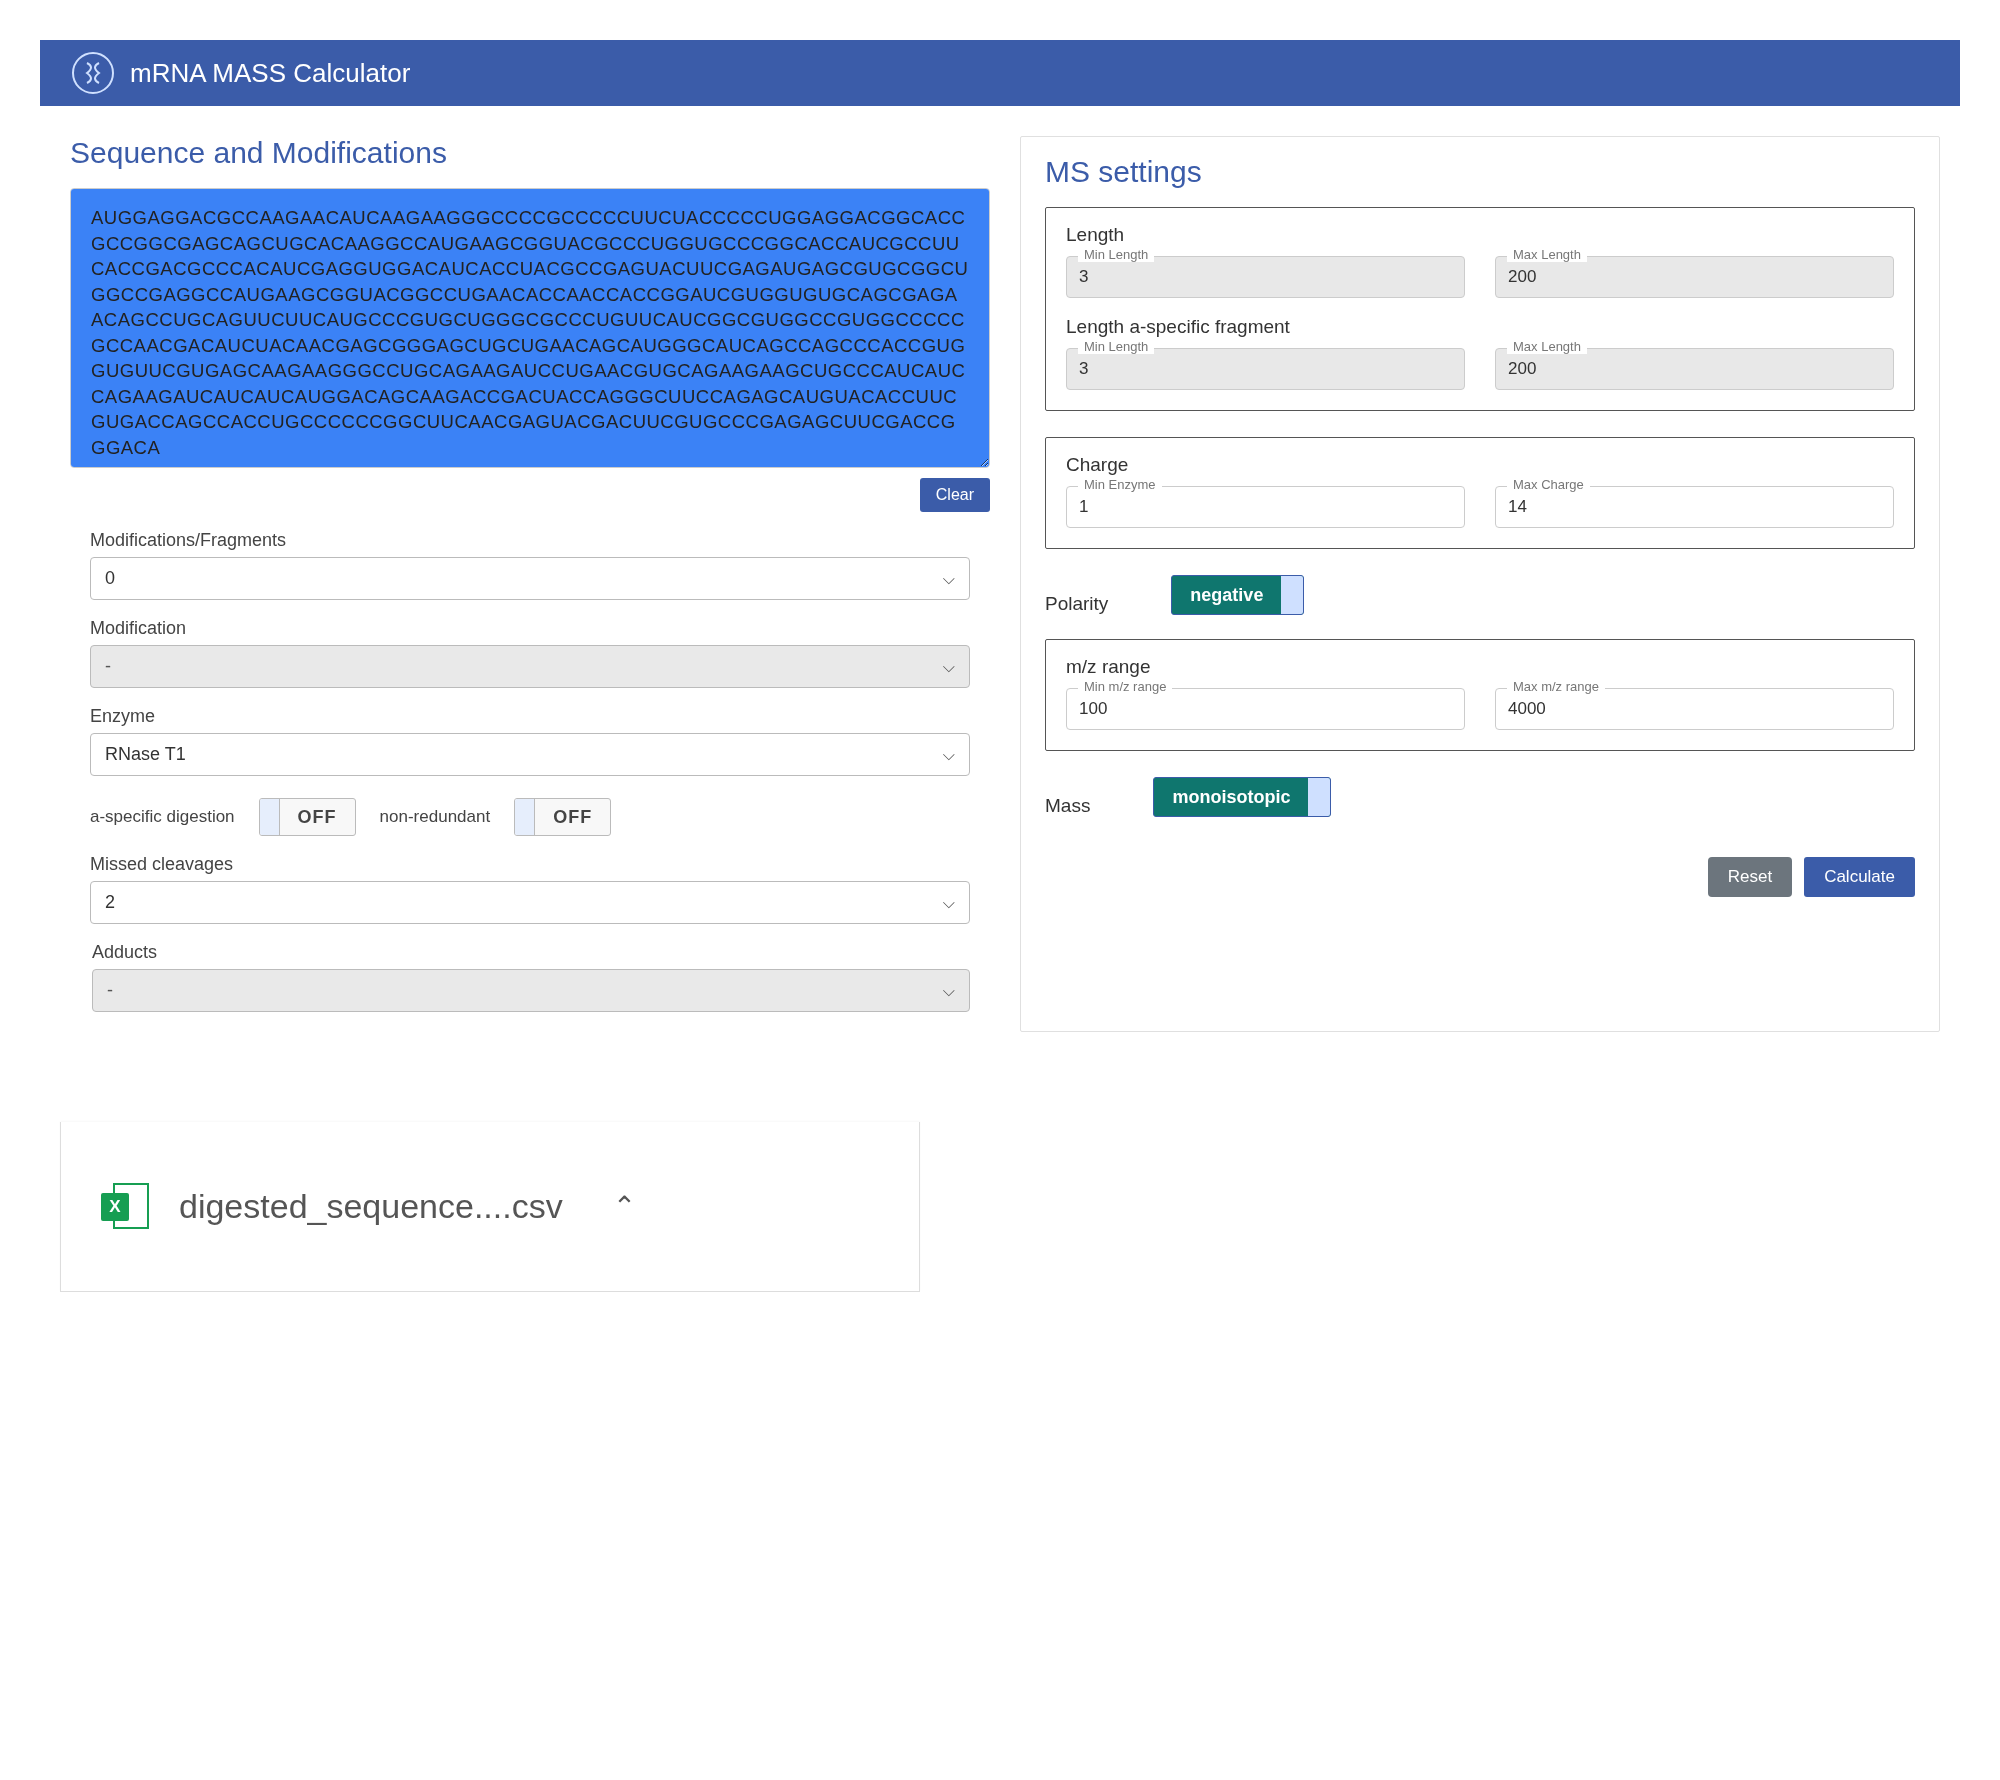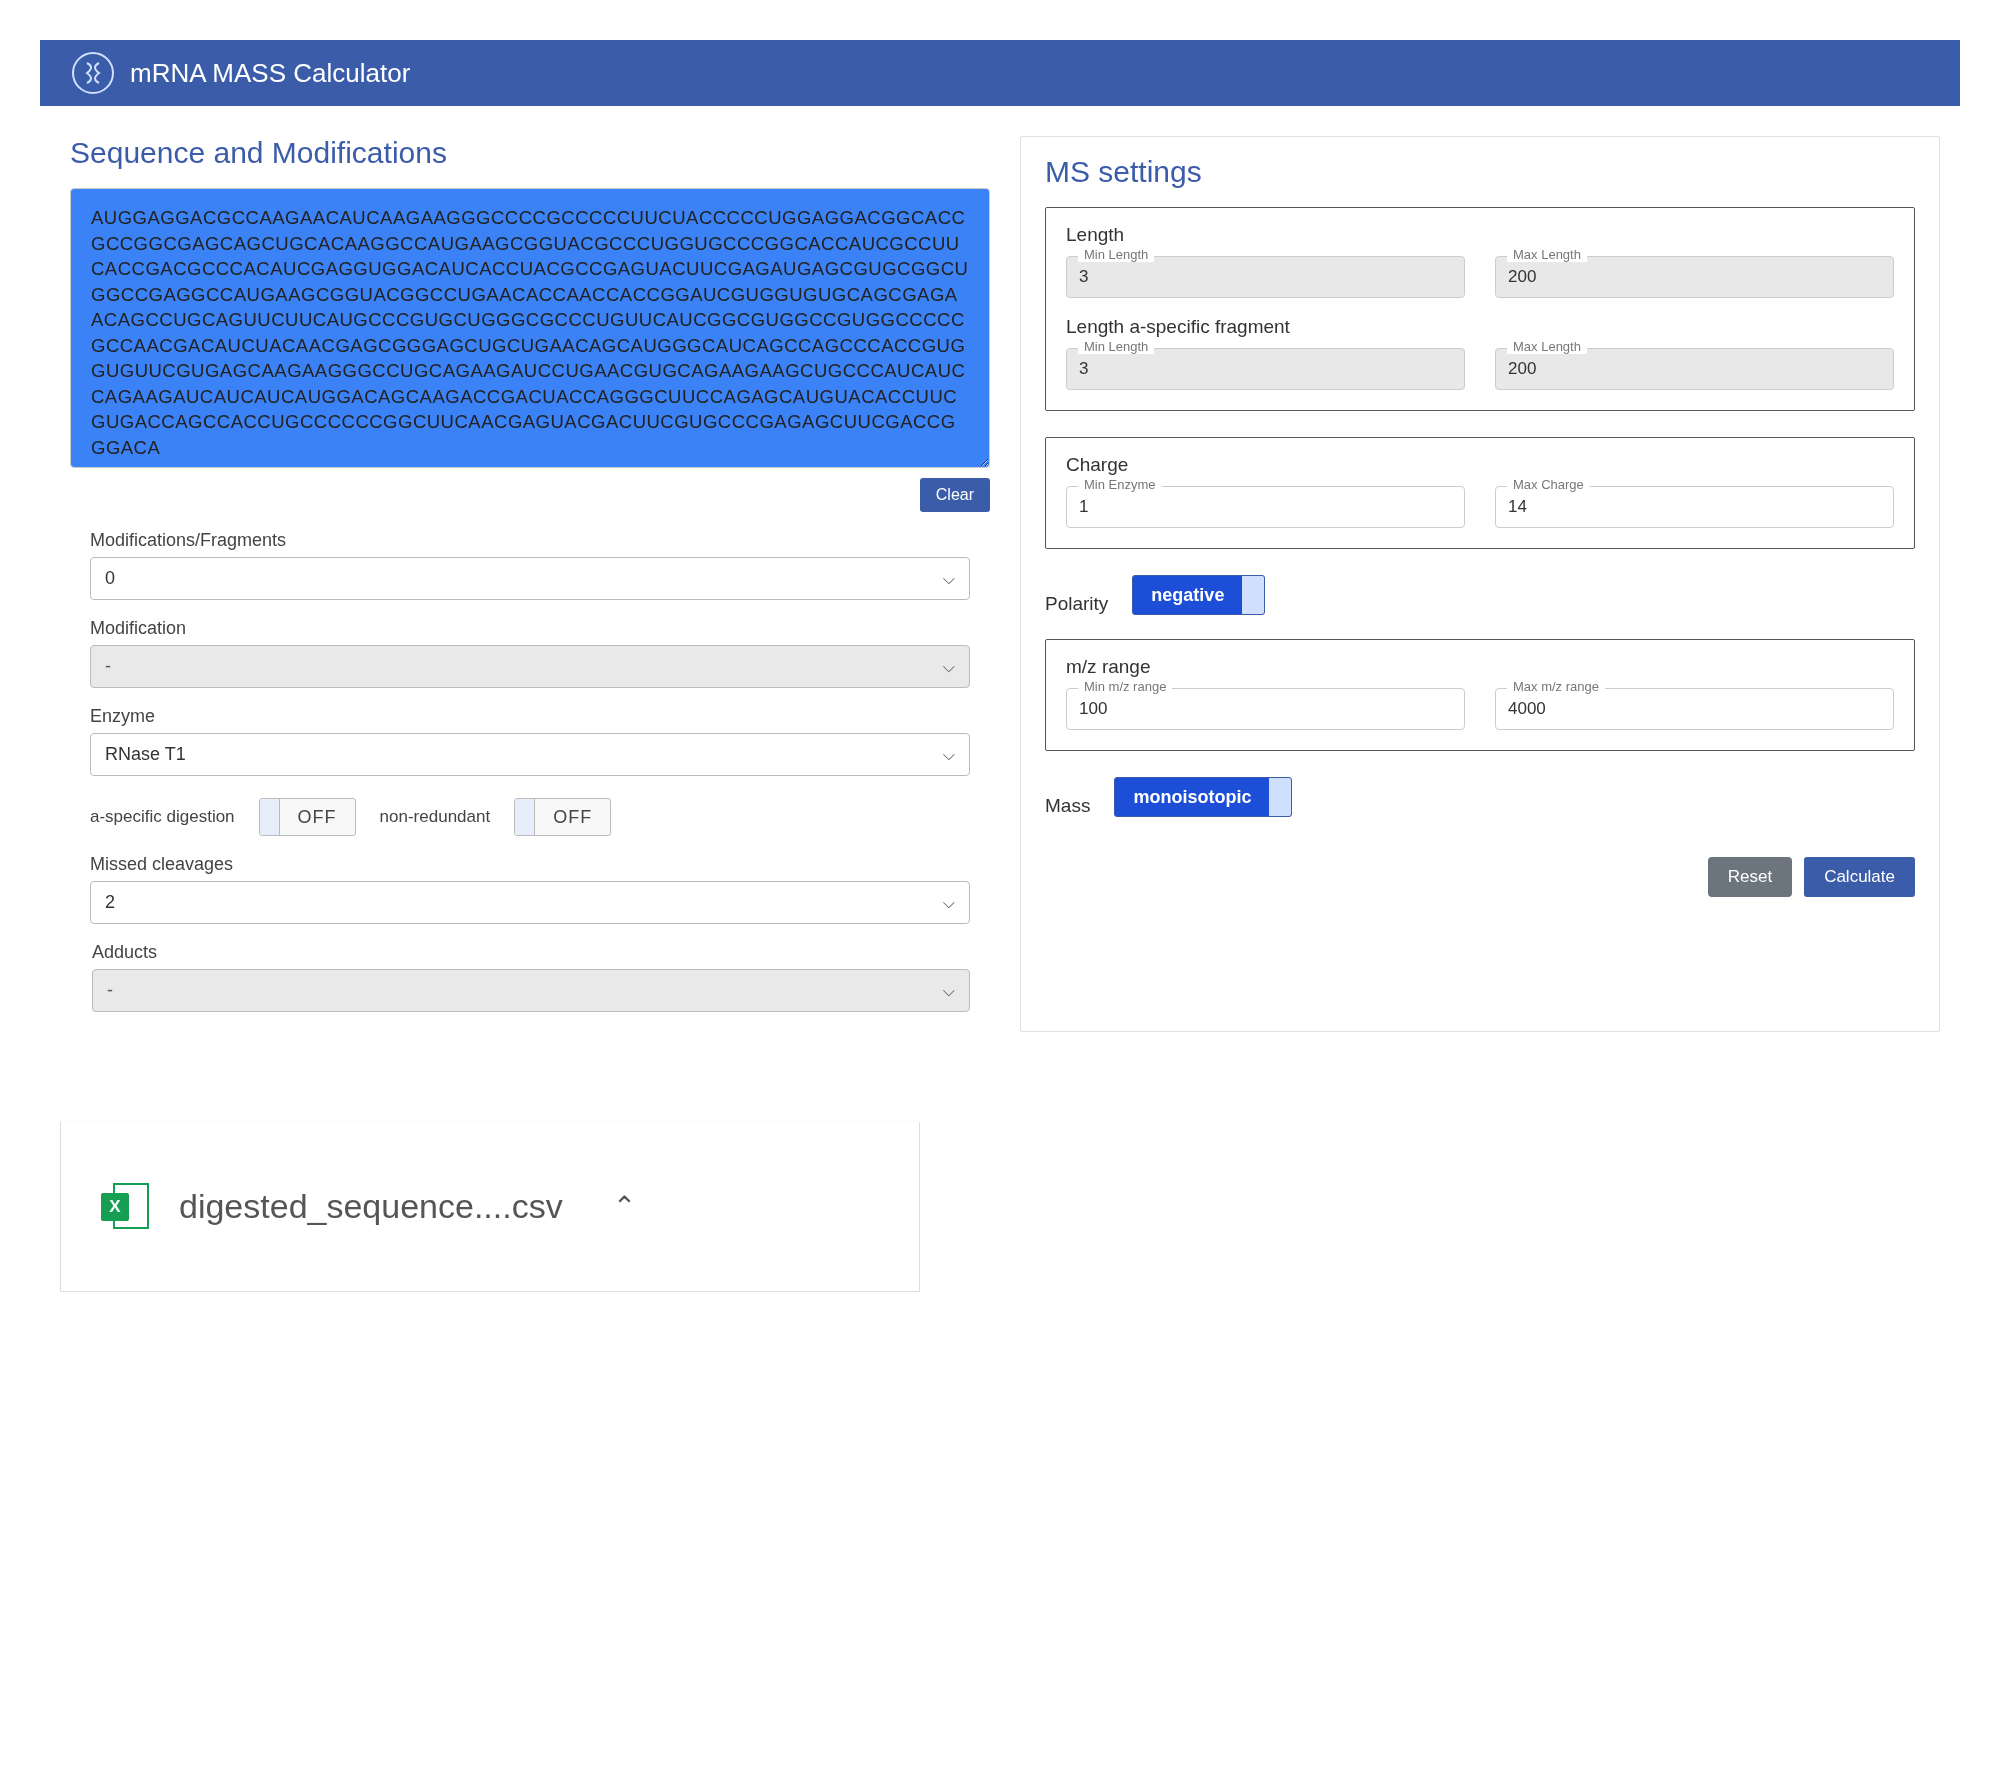--- a/index.html
+++ b/index.html
@@ -59,42 +59,42 @@
   }
   .select-box.disabled { background:#e9e9e9; color:#555; }
   .chev { font-size:16px; color:#555; }
   .inline-toggles { display:flex; align-items:center; gap:24px; margin:22px 20px 0 20px; }
   .inline-toggles .tlabel { font-size:17px; color:#444; }
   .toggle-off {
     display:inline-flex; align-items:center; border:1px solid #bbb; border-radius:3px;
     background:#f8f8f8; overflow:hidden; cursor:pointer;
   }
   .toggle-off .knob { width:20px; height:36px; background:#e6eefc; border-right:1px solid #bbb; }
-  .toggle-off .txt { padding:6px 18px; font-size:18px; color:#444; font-weight:400; letter-spacing:1px; }
+  .toggle-off .txt { padding:6px 18px; font-size:18px; color:#444; font-weight:700; letter-spacing:1px; }
   .ms-group {
     border:1px solid #555; border-radius:2px;
     padding:16px 20px 20px 20px; margin-bottom:26px;
   }
   .ms-group-title { font-size:19px; color:#333; margin-bottom:10px; }
   .row2 { display:grid; grid-template-columns:1fr 1fr; gap:30px; }
   .floated-input { position:relative; }
   .floated-input .mini-label {
     position:absolute; top:-9px; left:12px; background:#fff; padding:0 6px;
     font-size:13px; color:#777;
   }
   .floated-input input {
     width:100%; border:1px solid #ccc; border-radius:4px; padding:10px 12px;
     font-size:17px; color:#333; background:#fff;
   }
   .floated-input.grey input { background:#e8e8e8; }
   .polarity-row, .mass-row { display:flex; align-items:flex-end; gap:24px; margin:6px 0 24px 0; }
   .polarity-row .plabel, .mass-row .plabel { font-size:19px; color:#333; }
   .toggle-on {
     display:inline-flex; align-items:center; border:1px solid #3b5ca9;
-    background:#1d4ed8; color:#fff; border-radius:3px; overflow:hidden; cursor:pointer;
+    background:#0f766e; color:#fff; border-radius:3px; overflow:hidden; cursor:pointer;margin-left:39px;
   }
   .toggle-on .txt { padding:8px 18px; font-size:18px; font-weight:600; }
   .toggle-on .knob { width:22px; height:38px; background:#cfe0ff; }
   .action-row { display:flex; justify-content:flex-end; gap:12px; margin-top:40px; }
   .download-bar {
     margin: 60px 0 0 60px;
     border:1px solid #ddd; border-top:none;
     width:860px; height:170px;
     display:flex; align-items:center; gap:30px; padding:0 40px;
     box-shadow: 0 -1px 2px rgba(0,0,0,0.03);

